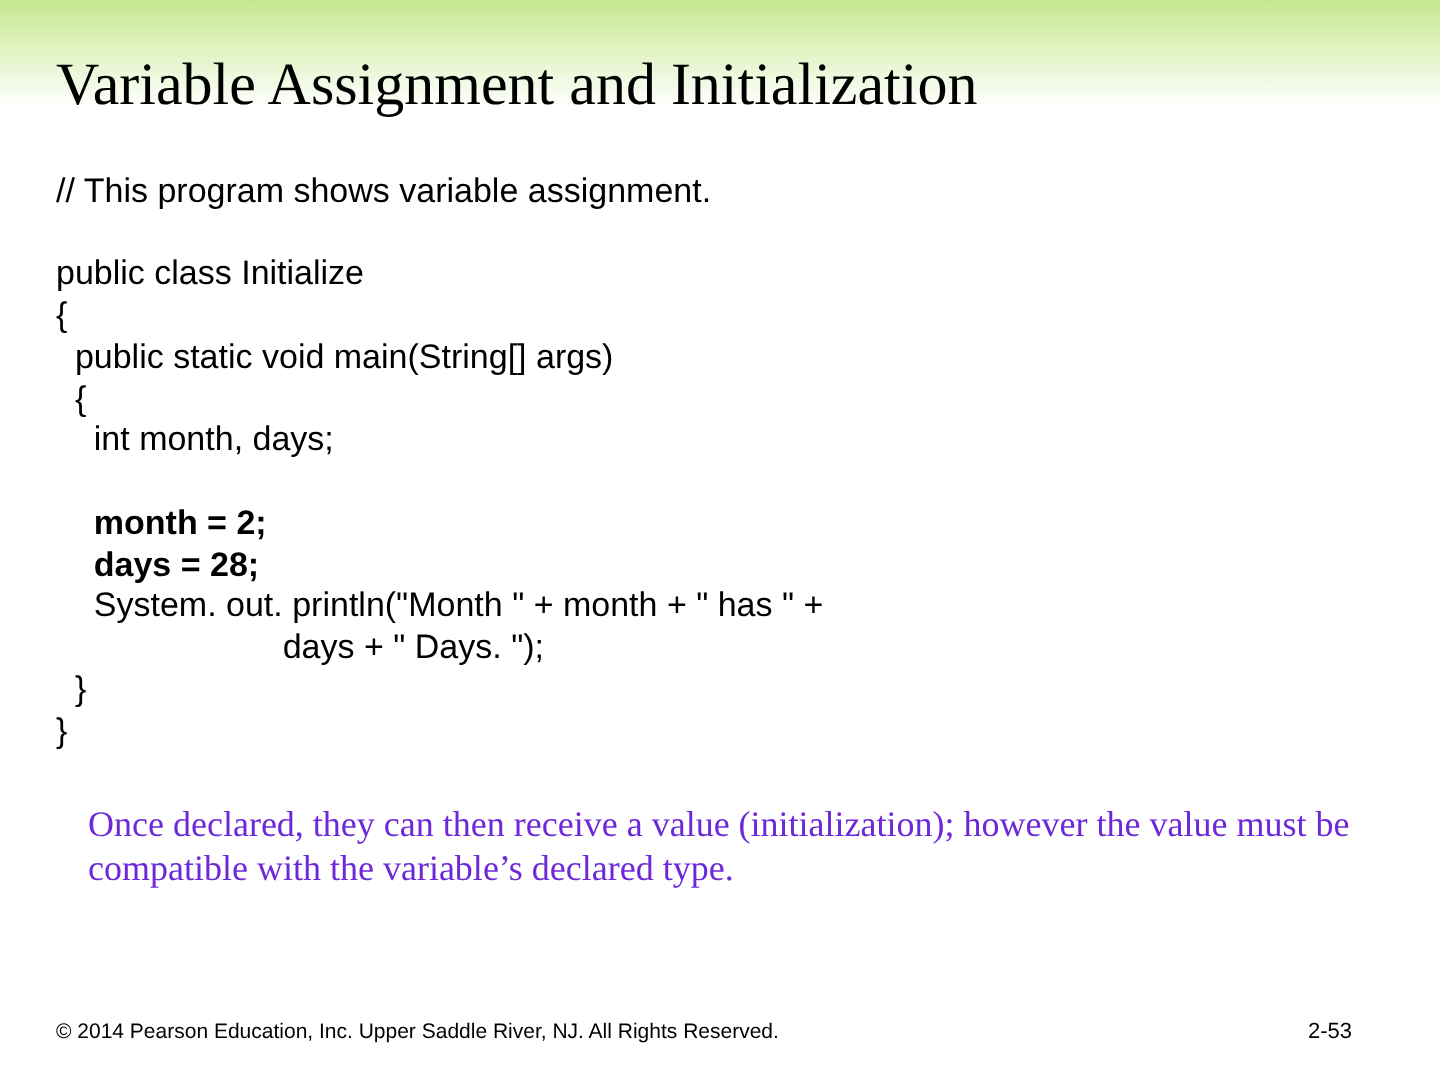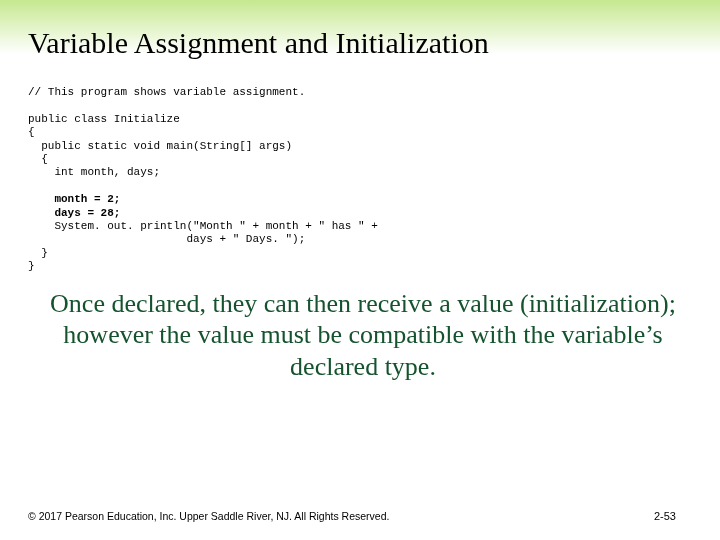--- a/index.html
+++ b/index.html
@@ -14,35 +14,34 @@
     height: 100%;
     position: relative;
   }
   .title {
     font-size: 30px;
     font-weight: normal;
     color: #000;
     margin-bottom: 26px;
   }
   .code {
-    font-family: Liberation Mono, monospace;
-    font-size: 11px;
+    font-family: Liberation Sans, sans-serif;
+    font-size: 17px;
     line-height: 1.22;
     white-space: pre;
     color: #000;
-    margin-bottom: 14px;
+    margin-bottom: 26px;
   }
   .code .bold { font-weight: bold; }
   .body-text {
-    font-size: 26px;
+    font-size: 18px;
     line-height: 1.22;
     margin-left: 16px;
     margin-right: 10px;
-    color: #14532d;
-    text-align: center;
+    color: #6d28d9;
   }
   .footer-left {
     position: absolute;
     left: 28px;
     bottom: 18px;
     font-family: Arial, Helvetica, sans-serif;
     font-size: 10.5px;
     color: #000;
   }
   .footer-right {
@@ -70,15 +69,15 @@
 
 <span class="bold">    month = 2;</span>
 <span class="bold">    days = 28;</span>
 <span>    System. out. println("Month " + month + " has " +</span>
 <span>                        days + " Days. ");</span>
 <span>  }</span>
 <span>}</span></div>
 
   <div class="body-text">Once declared, they can then receive a value (initialization); however the value must be compatible with the variable’s declared type.</div>
 
-  <div class="footer-left">© 2017 Pearson Education, Inc. Upper Saddle River, NJ. All Rights Reserved.</div>
+  <div class="footer-left">© 2014 Pearson Education, Inc. Upper Saddle River, NJ. All Rights Reserved.</div>
   <div class="footer-right">2-53</div>
 </div>
 
 </body></html>

